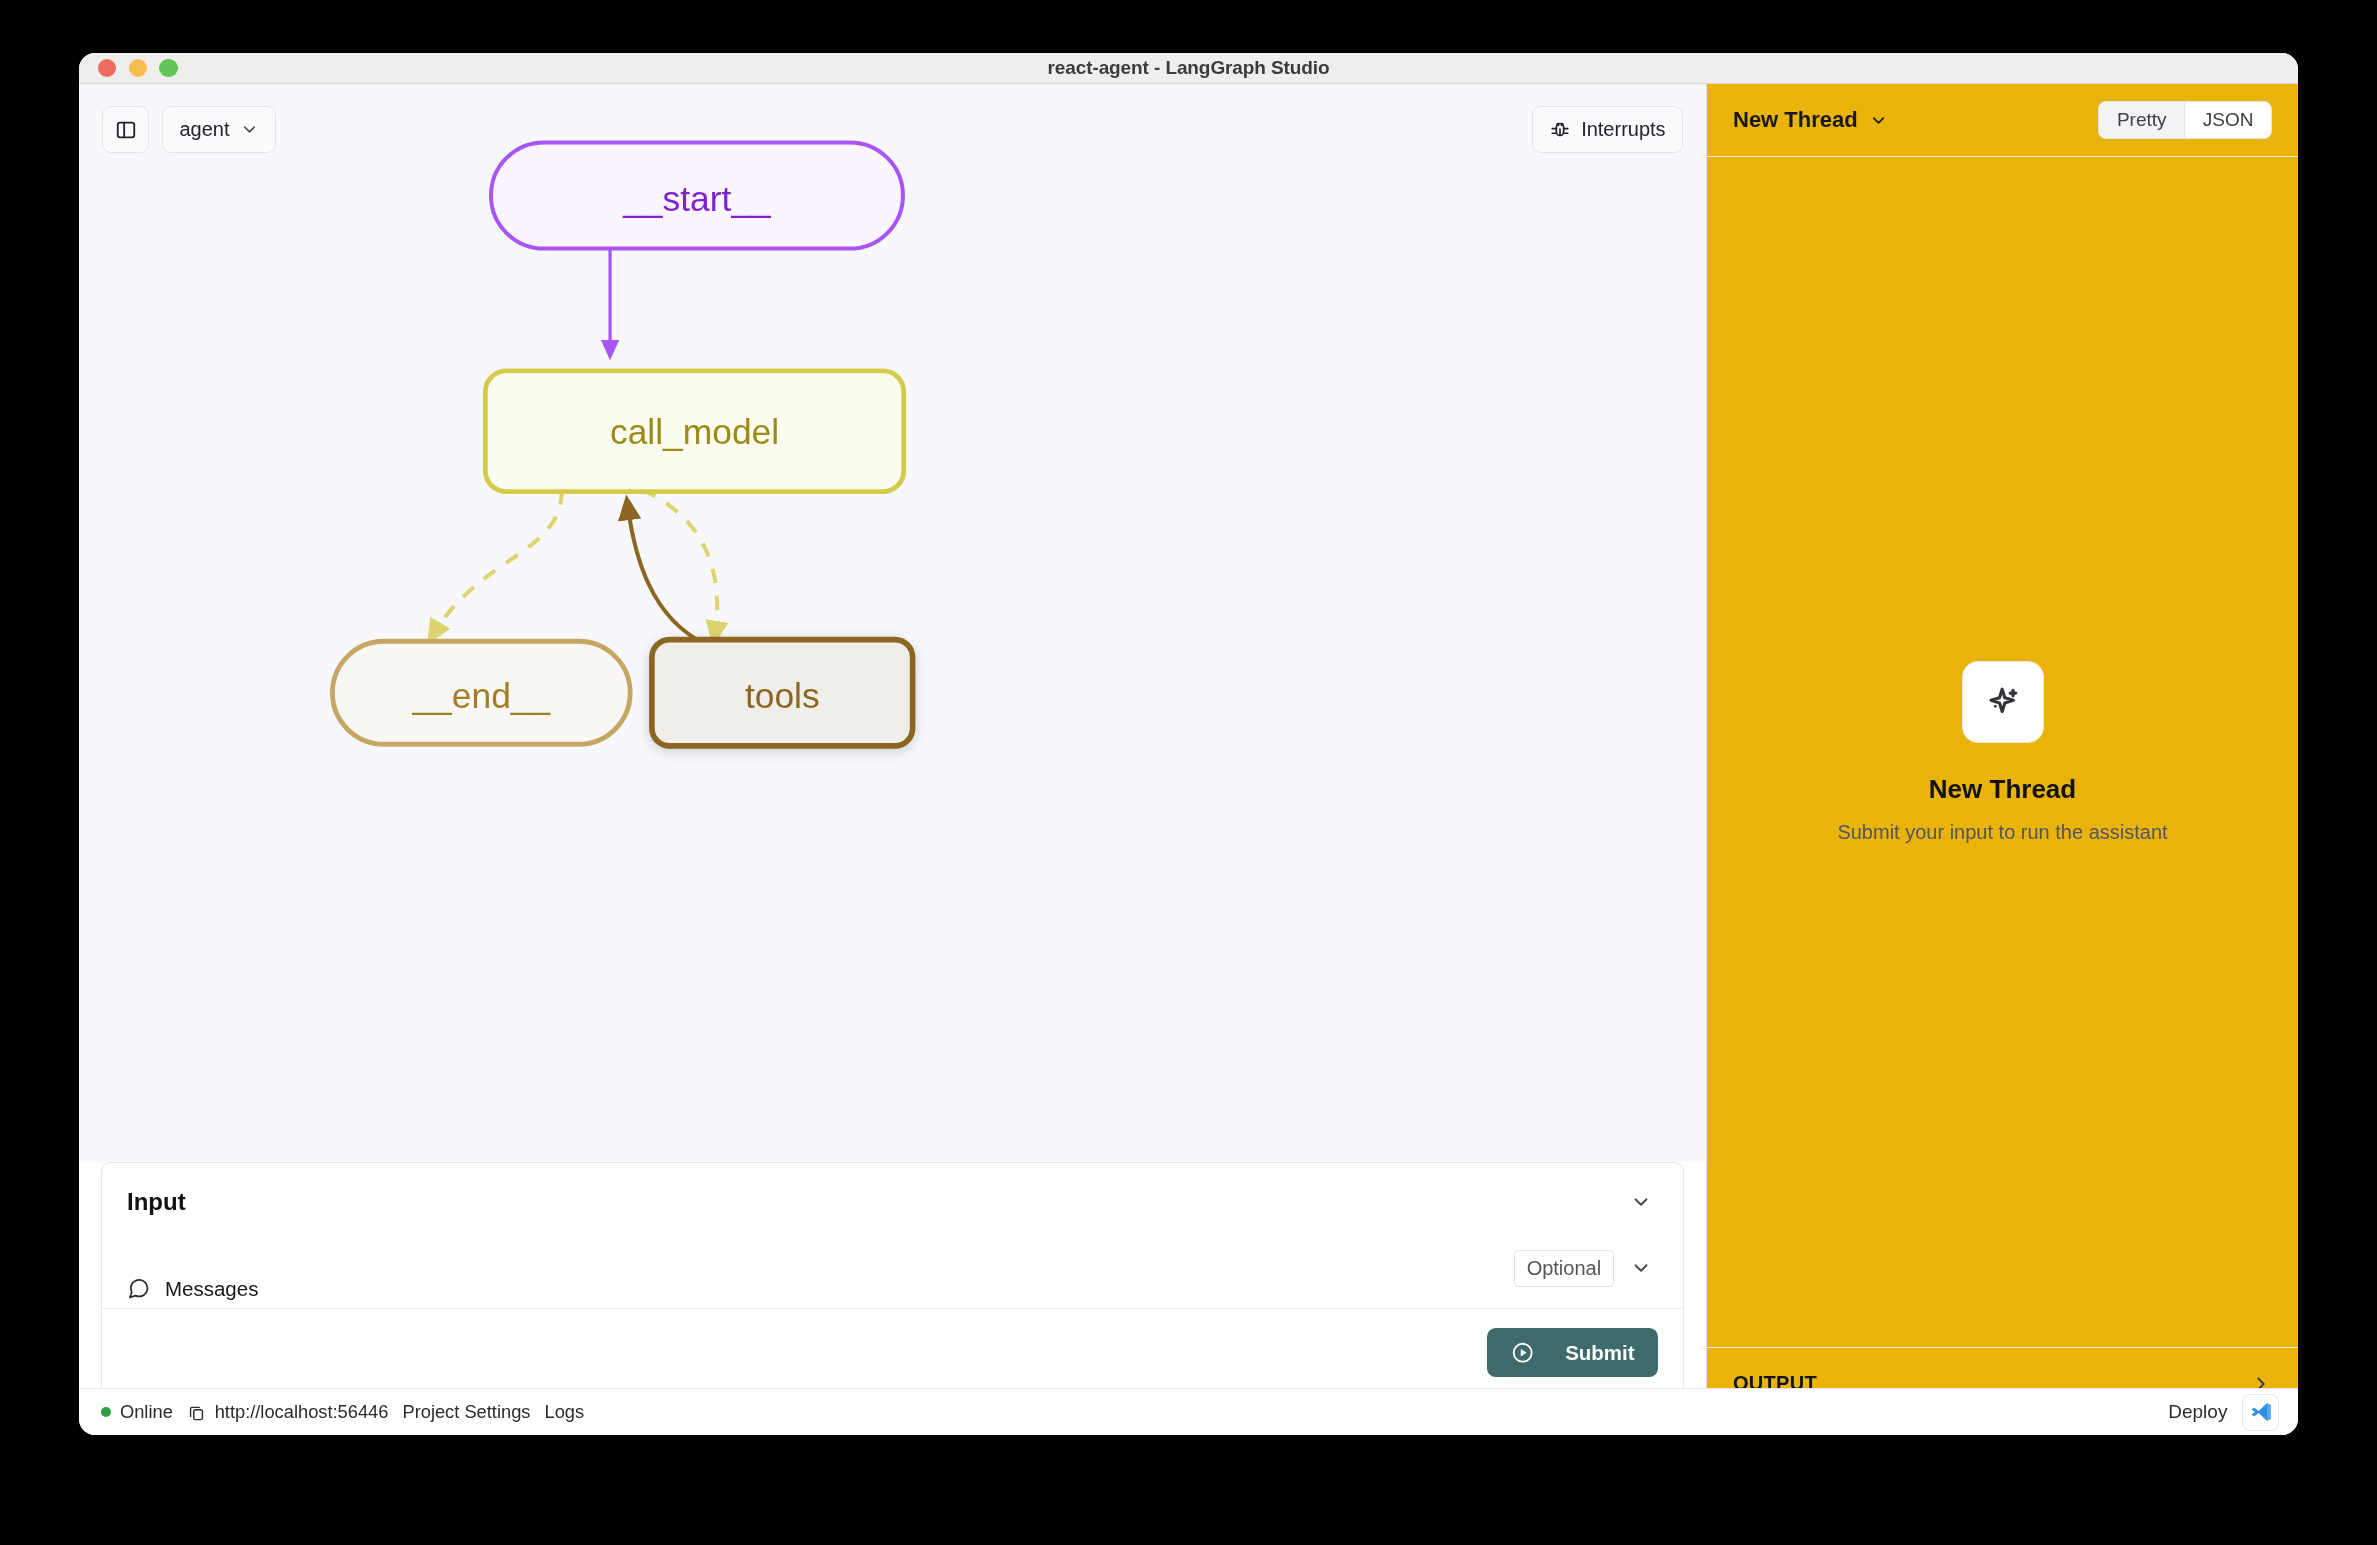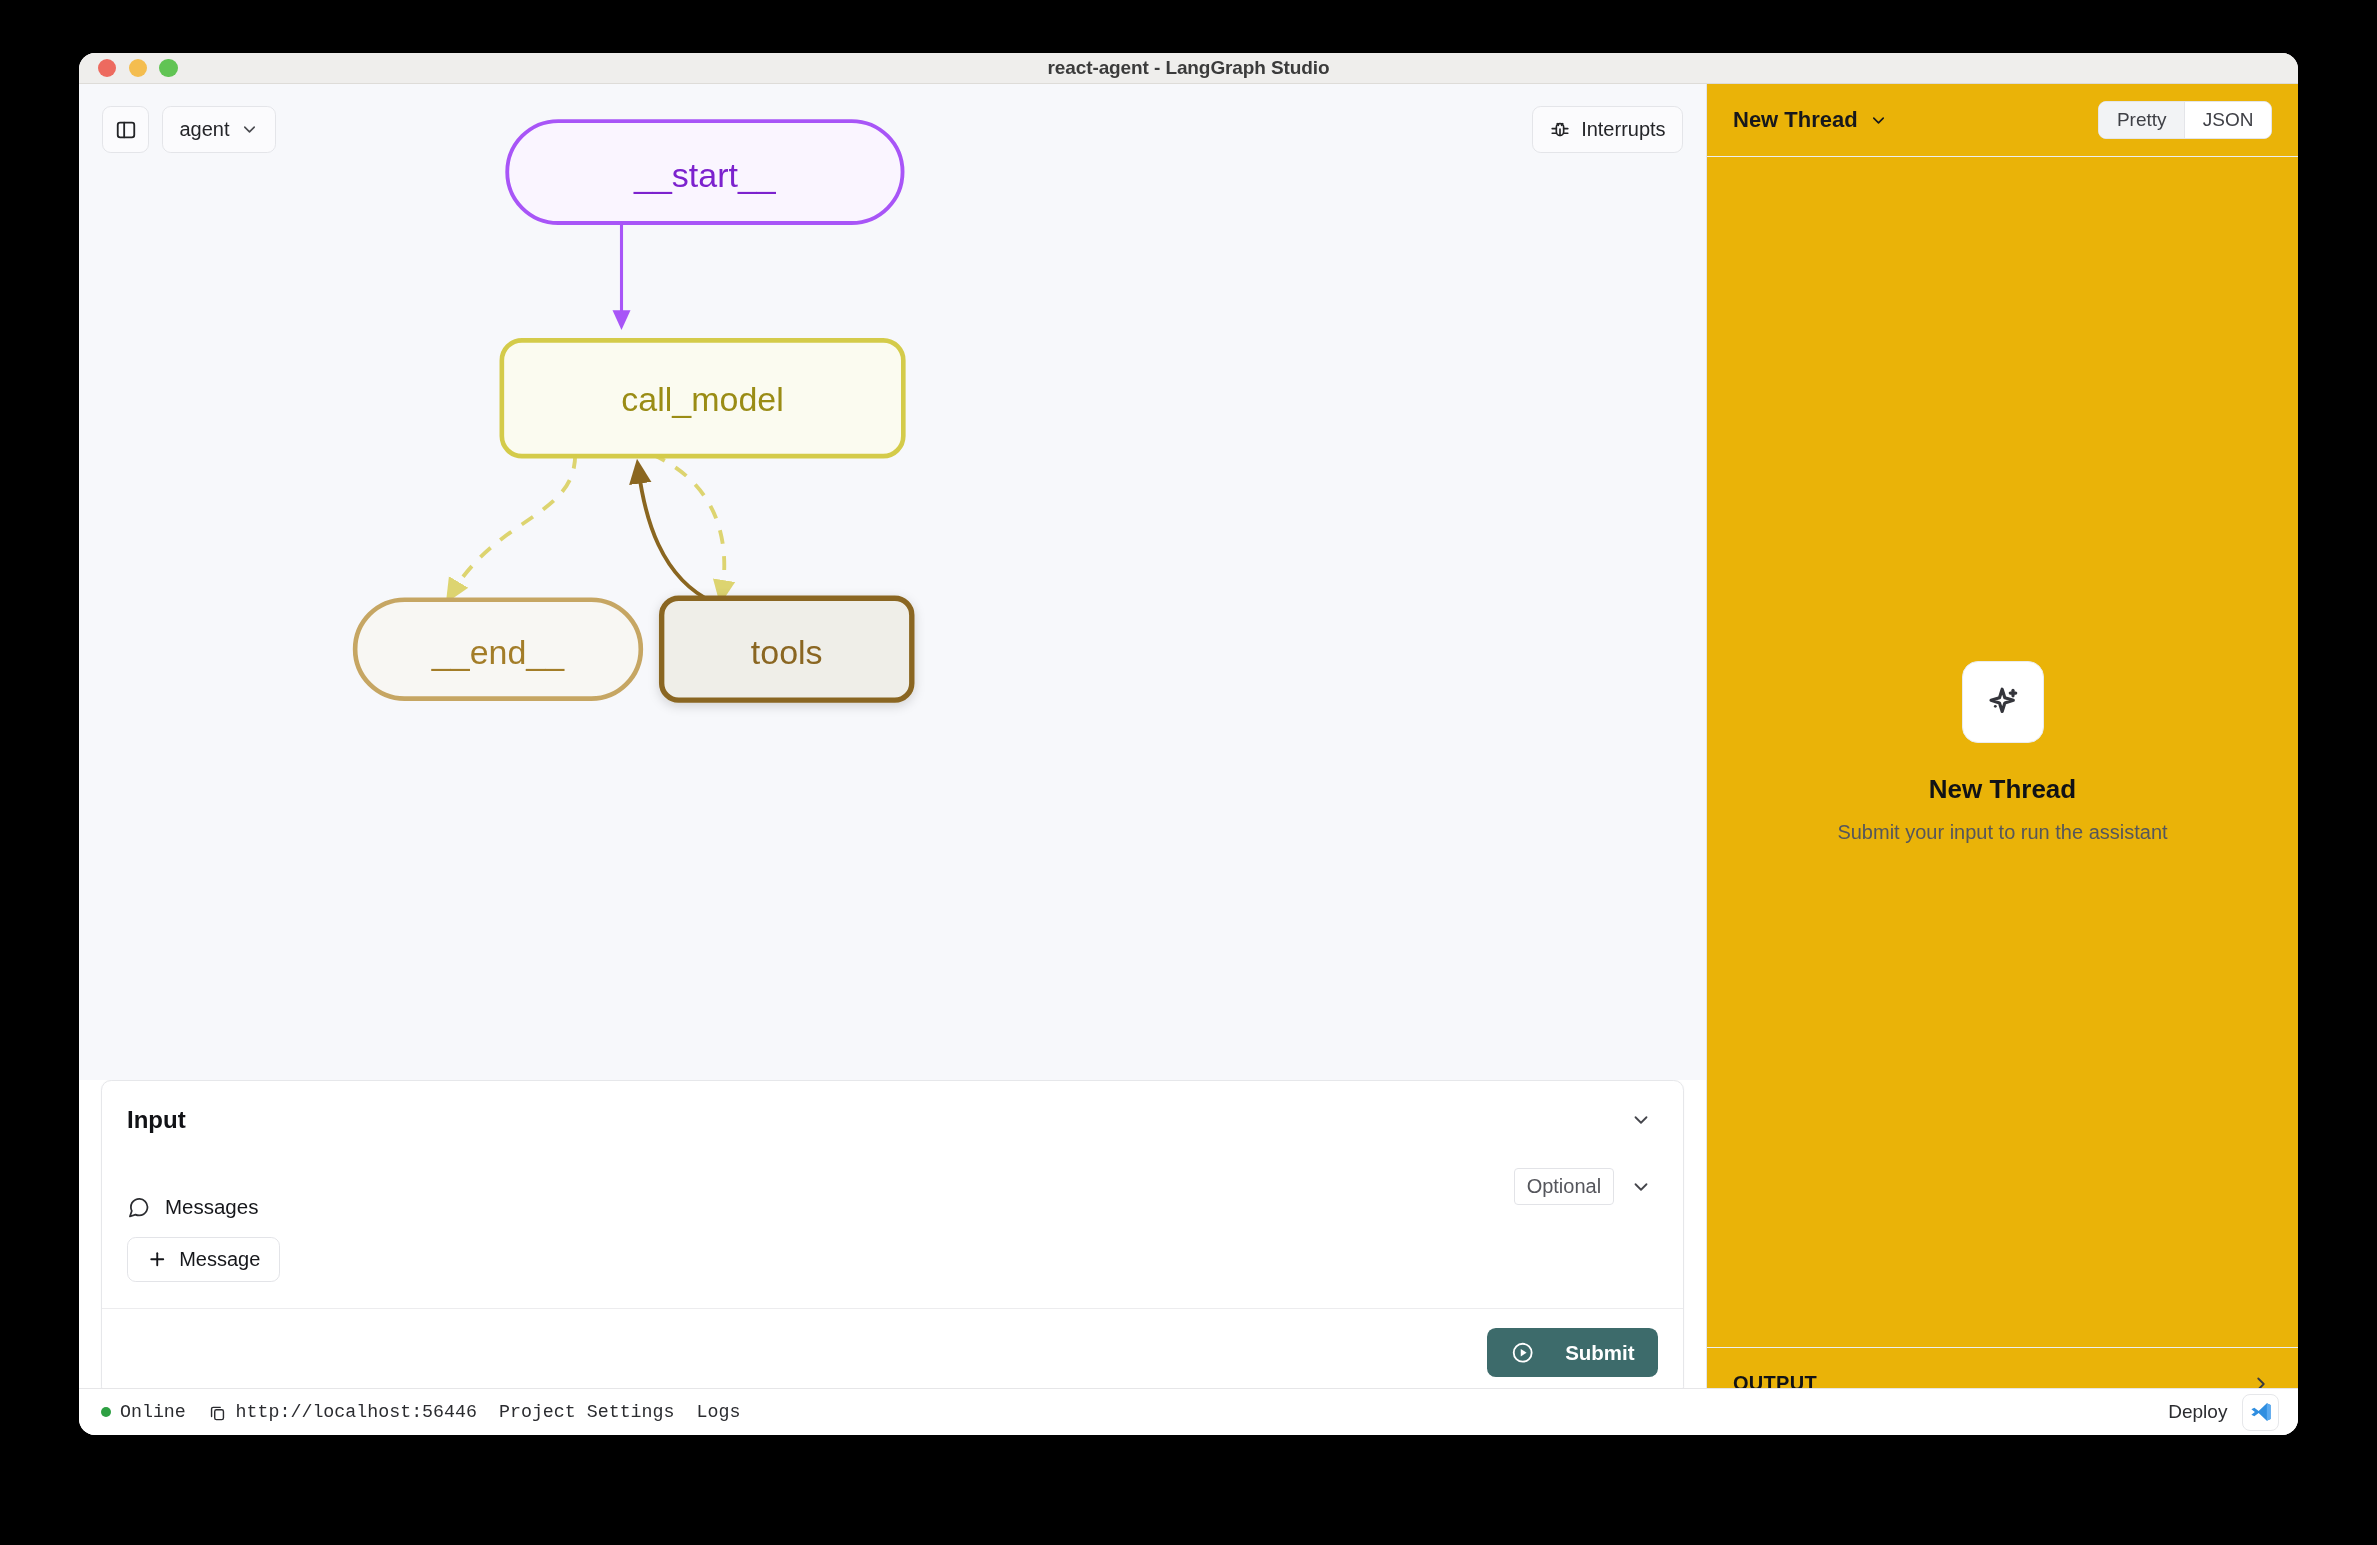--- a/index.html
+++ b/index.html
@@ -203,21 +203,21 @@
 
   
   .statusbar {
     position: absolute; left: 0; right: 0; bottom: 0;
     height: 47px;
     background: #ffffff;
     border-top: 0.7px solid #e6e6e8;
     display: flex; align-items: center; justify-content: space-between;
     padding: 0 19px 0 22px;
   }
-  .sb-left { display: flex; align-items: flex-start; gap: 22px; font-family: Liberation Mono, monospace; }
+  .sb-left { display: flex; align-items: flex-start; gap: 14px; }
   .sb-item { display: flex; align-items: center; gap: 8.8px; font-size: 18.3px; color: #2b2c30; cursor: pointer; }
   .sb-item.static { cursor: default; }
   .dot-online { width: 10.2px; height: 10.2px; border-radius: 50%; background: #2ea043; }
   .sb-right { display: flex; align-items: center; gap: 14.6px; }
   .deploy-label { font-size: 19px; color: #2b2c30; cursor: pointer; }
   .vscode-btn {
     width: 37px; height: 37px; border-radius: 8px;
     border: 0.7px solid #e6e7ea; background: #fff;
     display: flex; align-items: center; justify-content: center;
     cursor: pointer;
@@ -359,31 +359,20 @@
           <div class="msg-right">
             <span class="optional-badge">Optional</span>
             <span class="chev-btn">
               <svg width="22" height="22" viewBox="0 0 24 24" fill="none" stroke="#45464c" stroke-width="2" stroke-linecap="round" stroke-linejoin="round">
                   <polyline points="6 9 12 15 18 9"></polyline>
                 </svg>
             </span>
           </div>
         </div>
 
-        <div class="add-msg-wrap">
-          <div class="add-msg">
-            <span>
-              <svg width="20.5" height="20.5" viewBox="0 0 24 24" fill="none" stroke="#16171b" stroke-width="2.2" stroke-linecap="round">
-                  <line x1="12" y1="5" x2="12" y2="19"></line>
-                  <line x1="5" y1="12" x2="19" y2="12"></line>
-                </svg>
-            </span>
-            <span>Message</span>
-          </div>
-        </div>
 
         <div class="input-footer">
           <div class="submit-btn">
             <span>
               <svg width="23.4" height="23.4" viewBox="0 0 24 24" fill="none" stroke="#ffffff" stroke-width="1.9">
                 <circle cx="12" cy="12" r="9.2"></circle>
                   <path d="M10 8.2 L16 12 L10 15.8 z" fill="#ffffff" stroke="none"></path>
               </svg>
             </span>
             <span>Submit</span>

